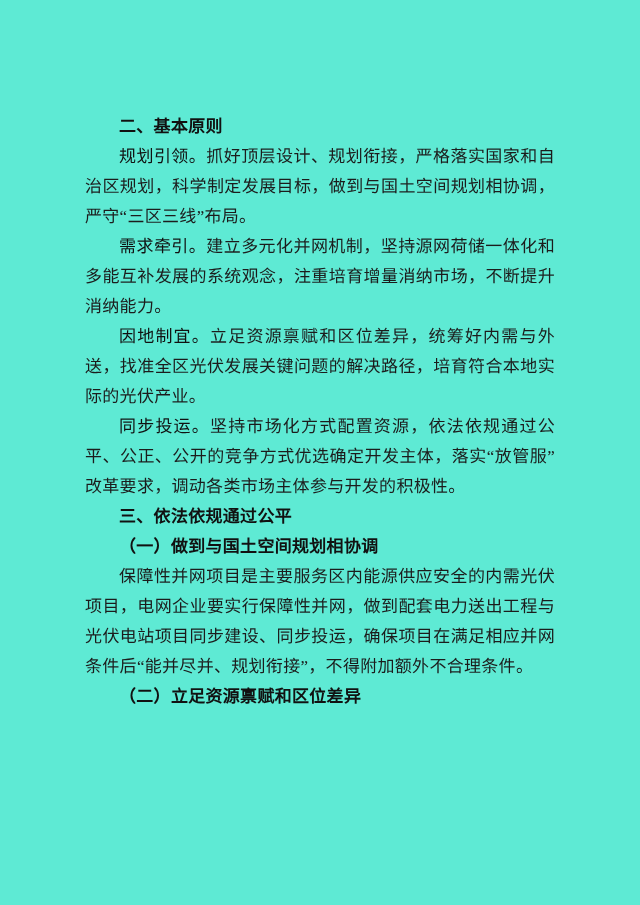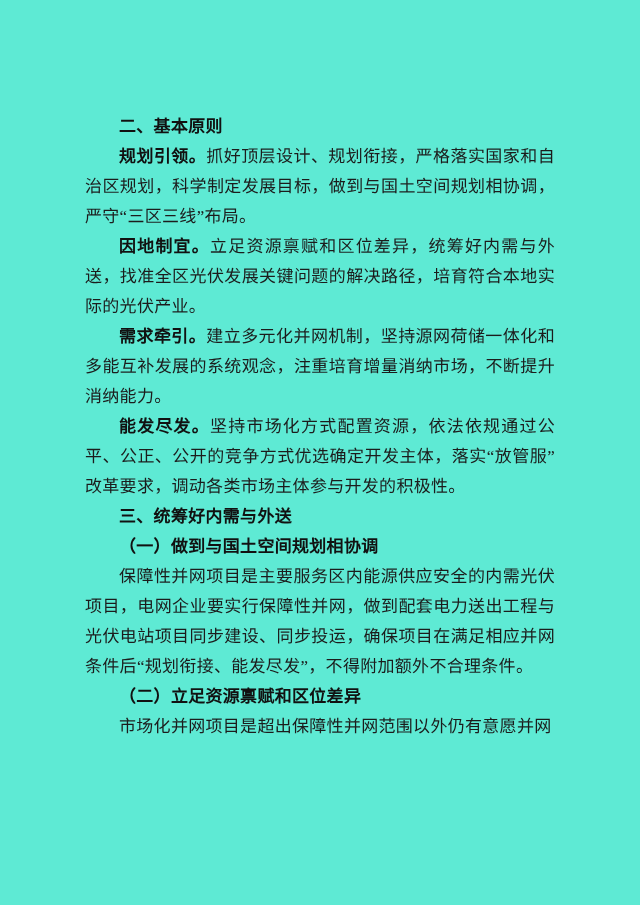--- a/index.html
+++ b/index.html
@@ -31,47 +31,46 @@
     letter-spacing: 0.3px;
   }
   .doc-heading {
     font-family: "Liberation Sans", "DejaVu Sans", sans-serif;
     font-weight: bold;
     text-align: left;
     color: #111111;
   }
   .doc-para .lead {
     font-family: "Liberation Sans", "DejaVu Sans", sans-serif;
-    font-weight: bold;
+    font-weight: normal;
     font-style: normal;
     color: #111111;
   }
   .doc-para .body-text {
     font-weight: normal;
   }
 </style>
 </head>
 <body>
 
 <main class="page">
 
   <h2 class="doc-block doc-heading">二、基本原则</h2>
 
   <p class="doc-block doc-para"><b class="lead">规划引领。</b><span class="body-text">抓好顶层设计、规划衔接，严格落实国家和自治区规划，科学制定发展目标，做到与国土空间规划相协调，严守“三区三线”布局。</span></p>
 
+  <p class="doc-block doc-para"><b class="lead">需求牵引。</b><span class="body-text">建立多元化并网机制，坚持源网荷储一体化和多能互补发展的系统观念，注重培育增量消纳市场，不断提升消纳能力。</span></p>
+
   <p class="doc-block doc-para"><b class="lead">因地制宜。</b><span class="body-text">立足资源禀赋和区位差异，统筹好内需与外送，找准全区光伏发展关键问题的解决路径，培育符合本地实际的光伏产业。</span></p>
 
-  <p class="doc-block doc-para"><b class="lead">需求牵引。</b><span class="body-text">建立多元化并网机制，坚持源网荷储一体化和多能互补发展的系统观念，注重培育增量消纳市场，不断提升消纳能力。</span></p>
+  <p class="doc-block doc-para"><b class="lead">同步投运。</b><span class="body-text">坚持市场化方式配置资源，依法依规通过公平、公正、公开的竞争方式优选确定开发主体，落实“放管服”改革要求，调动各类市场主体参与开发的积极性。</span></p>
 
-  <p class="doc-block doc-para"><b class="lead">能发尽发。</b><span class="body-text">坚持市场化方式配置资源，依法依规通过公平、公正、公开的竞争方式优选确定开发主体，落实“放管服”改革要求，调动各类市场主体参与开发的积极性。</span></p>
-
-  <h2 class="doc-block doc-heading">三、统筹好内需与外送</h2>
+  <h2 class="doc-block doc-heading">三、依法依规通过公平</h2>
 
 
   <h3 class="doc-block doc-heading">（一）做到与国土空间规划相协调</h3>
 
-  <p class="doc-block doc-para">保障性并网项目是主要服务区内能源供应安全的内需光伏项目，电网企业要实行保障性并网，做到配套电力送出工程与光伏电站项目同步建设、同步投运，确保项目在满足相应并网条件后“规划衔接、能发尽发”，不得附加额外不合理条件。</p>
+  <p class="doc-block doc-para">保障性并网项目是主要服务区内能源供应安全的内需光伏项目，电网企业要实行保障性并网，做到配套电力送出工程与光伏电站项目同步建设、同步投运，确保项目在满足相应并网条件后“能并尽并、规划衔接”，不得附加额外不合理条件。</p>
 
   <h3 class="doc-block doc-heading">（二）立足资源禀赋和区位差异</h3>
 
-  <p class="doc-block doc-para">市场化并网项目是超出保障性并网范围以外仍有意愿并网</p>
 
 </main>
 
 </body></html>

